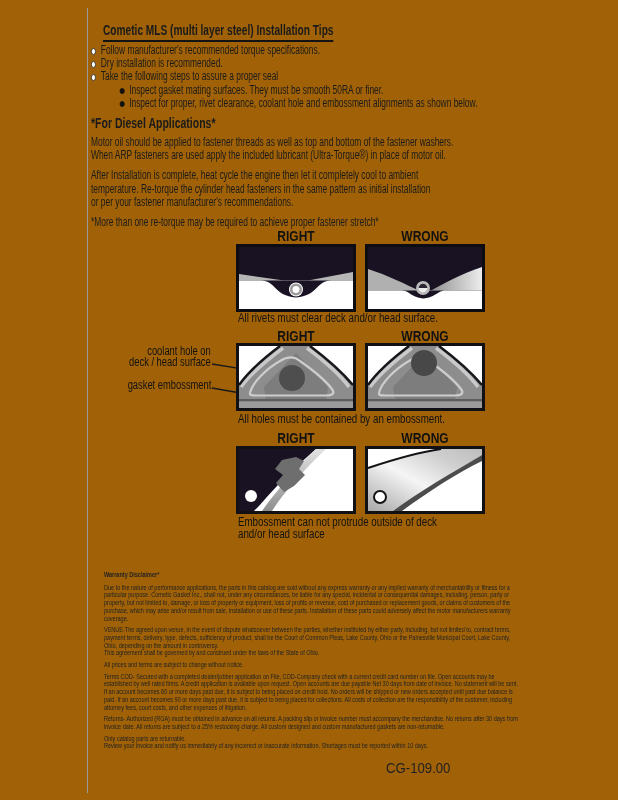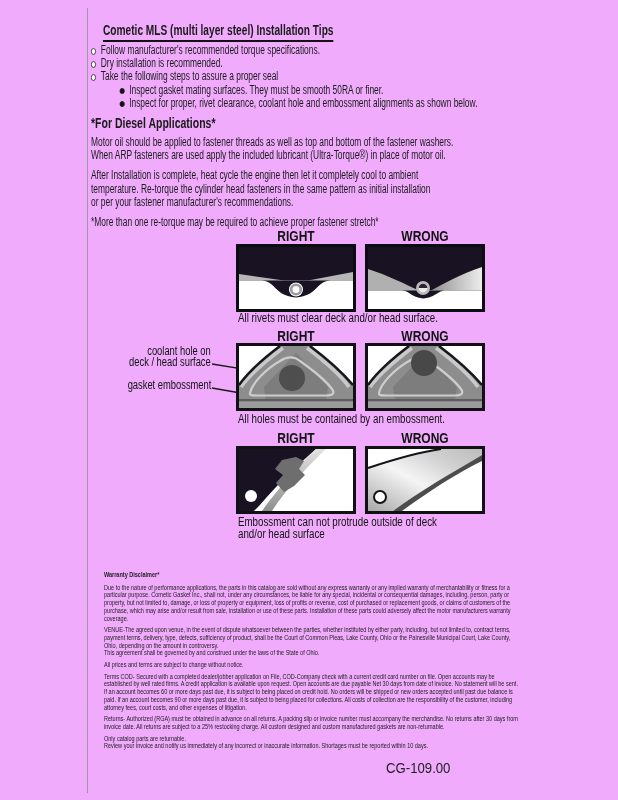--- a/index.html
+++ b/index.html
@@ -1,16 +1,16 @@
 <!DOCTYPE html>
 <html><head>
 <meta charset="utf-8">
 <style>
   html,body{margin:0;padding:0;background:#fff;}
-  .page{position:relative;width:618px;height:800px;background:#f0abfc;overflow:hidden;
+  .page{position:relative;width:618px;height:800px;background:#a16207;overflow:hidden;
         font-family:"Liberation Sans",sans-serif;color:#1a1a1a;}
   .abs{position:absolute;}
   .cond{transform:scaleX(0.70);transform-origin:0 0;}
 
   
   .rule-v{left:87px;top:8px;width:1px;height:785px;background:#9a9a9a;}
 
   
   .title{left:103px;top:22px;font-size:14.5px;font-weight:bold;white-space:nowrap;
          transform:scaleX(0.70);transform-origin:0 0;

